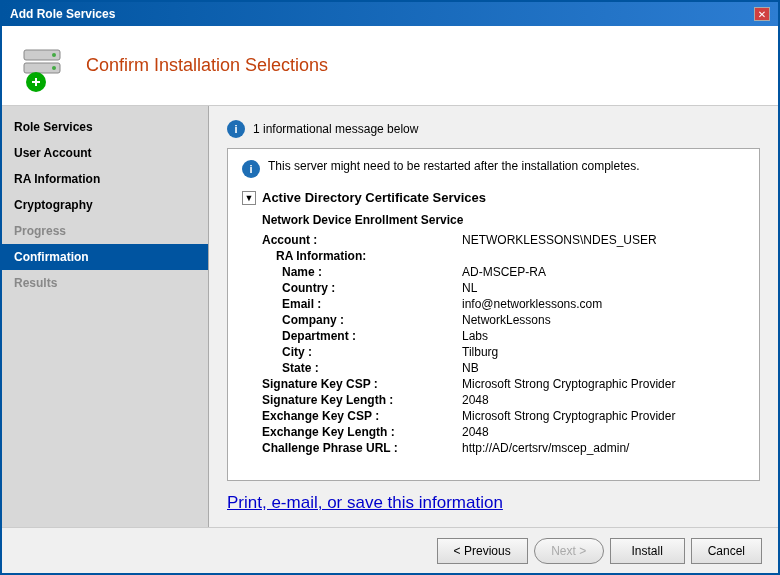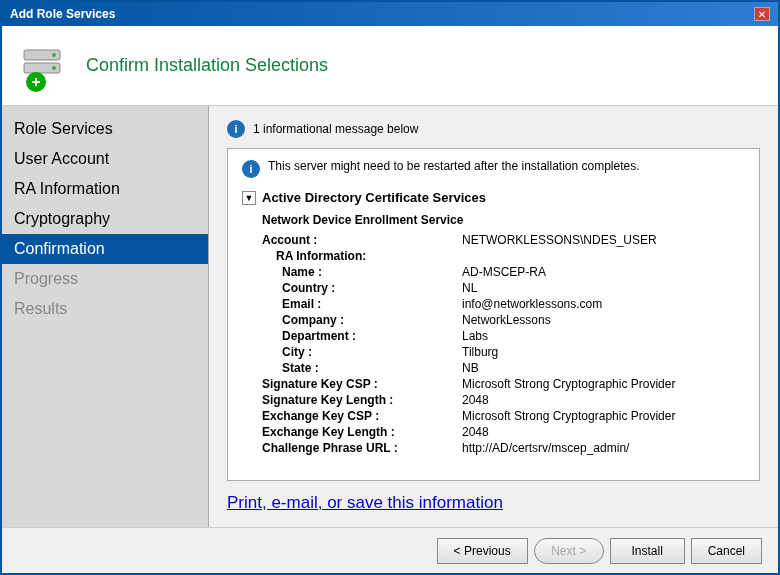--- a/index.html
+++ b/index.html
@@ -61,39 +61,40 @@
       flex-shrink: 0;
       position: relative;
     }
     .header-icon svg {
       width: 52px;
       height: 52px;
     }
     .header-title {
       font-size: 18px;
       font-weight: normal;
-      color: #15803d;
+      color: #c2410c;
     }
     .content-area {
       display: flex;
       flex: 1;
       overflow: hidden;
     }
     .sidebar {
       width: 207px;
       background: #d8d8d8;
       border-right: 1px solid #aaa;
       flex-shrink: 0;
       padding-top: 8px;
     }
     .sidebar-item {
       padding: 6px 12px;
       cursor: default;
       color: #000;
-      font-size: 16px;
+      font-size: 12px;
+      font-weight: bold;
     }
     .sidebar-item.active {
       background: #0054a0;
       color: white;
     }
     .sidebar-item.disabled {
       color: #888;
     }
     .main-content {
       flex: 1;
@@ -258,22 +259,22 @@
     <h1 class="header-title">Confirm Installation Selections</h1>
   </div>
 
   <div class="content-area">
     <div class="sidebar">
 
     <div class="sidebar-item">Role Services</div>
         <div class="sidebar-item">User Account</div>
         <div class="sidebar-item">RA Information</div>
         <div class="sidebar-item">Cryptography</div>
+        <div class="sidebar-item disabled">Progress</div>
         <div class="sidebar-item active">Confirmation</div>
-        <div class="sidebar-item disabled">Progress</div>
         <div class="sidebar-item disabled">Results</div>
       </div>
 
     <div class="main-content">
       <div class="info-message">
         <div class="info-icon">i</div>
         <span>1 informational message below</span>
       </div>
 
       <div class="detail-box">

